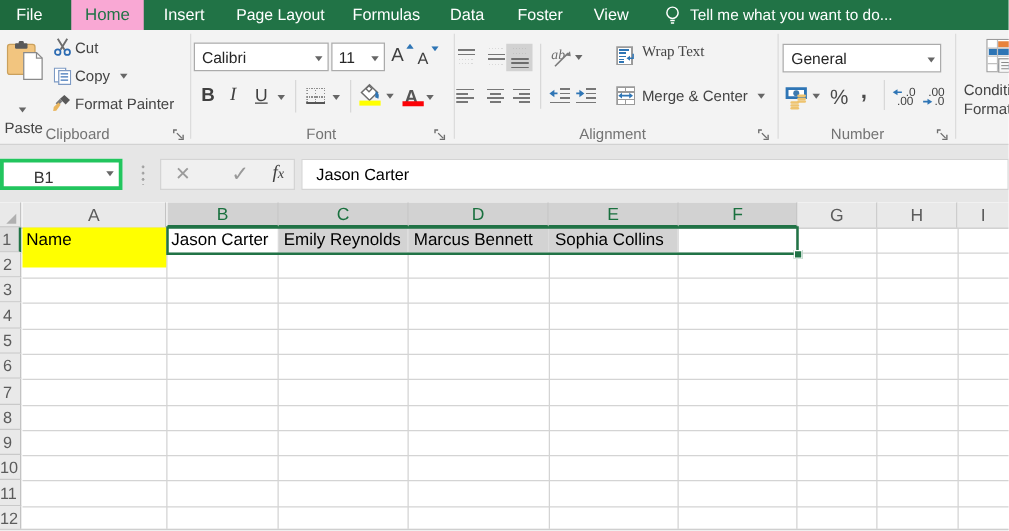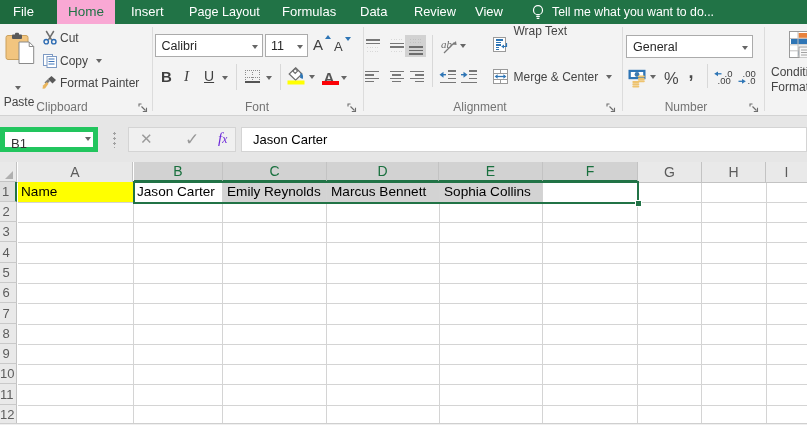--- a/index.html
+++ b/index.html
@@ -18,21 +18,21 @@
 #ribbon { left:0; top:24px; width:807px; height:92px; background:#f3f3f3; border-bottom:1px solid #d2d2d2; }
 .gsep { top:3px; width:1px; height:84px; background:#dcdcdc; }
 .glabel { top:76px; height:14px; font-size:12px; color:#737373; text-align:center; line-height:14px; }
 .rtext { font-size:12px; color:#444; white-space:nowrap; }
 .combo { background:#fff; border:1px solid #ababab; }
 .caret { width:0; height:0; border-left:3.5px solid transparent; border-right:3.5px solid transparent; border-top:4px solid #666; }
 .launcher { width:10px; height:10px; }
 
 
 #fbar { left:0; top:116px; width:807px; height:46px; background:#e6e6e6; }
-#namebox { left:0; top:11px; width:98px; height:25px; background:#fff; border:5px solid #22c55e; font-size:13px; color:#333; line-height:23px; padding-left:6px; }
+#namebox { left:0; top:11px; width:98px; height:25px; background:#fff; border:3px solid #22c55e; font-size:13px; color:#333; line-height:23px; padding-left:24px; }
 #fxstrip { left:128px; top:11px; width:108px; height:25px; background:#f0f0f0; border:1px solid #d4d4d4; }
 #finput { left:241px; top:11px; width:566px; height:25px; background:#fff; border:1px solid #d4d4d4; font-size:13px; color:#000; line-height:23px; padding-left:11px; }
 
 
 #grid { left:0; top:162px; width:807px; height:263px; background:#fff; }
 .colhdr { top:0; height:20px; background:#e9e9e9; color:#5c5c5c; font-size:14px; text-align:center; line-height:20px; border-right:1px solid #c3c3c3; }
 .colhdr.sel { background:#d2d2d2; color:#19703e; border-bottom:2px solid #217346; line-height:18px; }
 .rowhdr { left:0; width:17px; background:#e9e9e9; color:#5c5c5c; font-size:13px; text-align:center; padding-right:4px; border-right:1px solid #c3c3c3; border-bottom:1px solid #c9c9c9; }
 .rowhdr.sel { background:#dedede; border-right:2px solid #217346; }
 .gl-v { width:1px; background:#d4d4d4; }
@@ -42,21 +42,21 @@
 </head>
 <body>
 
 <div id="tabbar" class="abs">
   <div id="filetab" class="abs">File</div>
   <div id="hometab" class="abs">Home</div>
   <div class="abs tab" style="left:131px;">Insert</div>
   <div class="abs tab" style="left:189px; font-size:12.6px;">Page Layout</div>
   <div class="abs tab" style="left:282px;">Formulas</div>
   <div class="abs tab" style="left:360px;">Data</div>
-  <div class="abs tab" style="left:414px; font-size:12.8px;">Review</div>
+  <div class="abs tab" style="left:414px; font-size:12.8px;">Foster</div>
   <div class="abs tab" style="left:475px;">View</div>
   <svg class="abs" style="left:531px; top:4px;" width="14" height="17" viewBox="0 0 14 17">
     <circle cx="7" cy="6.2" r="4.5" fill="none" stroke="#fff" stroke-width="1.2"></circle>
     <path d="M5.2 12.4 h3.6 M5.7 14.4 h2.6" stroke="#fff" stroke-width="1.2" fill="none"></path>
   </svg>
   <div id="tellme" class="abs" style="left:552px;">Tell me what you want to do...</div>
 </div>
 
 <div id="ribbon" class="abs">
   <div class="abs gsep" style="left:152px;"></div>
@@ -214,33 +214,33 @@
     <path d="M9 1 H17 M9 4.7 H17 M9 8.4 H17 M1 12.1 H17" stroke="#777" stroke-width="1.2" shape-rendering="crispEdges"></path>
     <path d="M1 4.7 H5.8" stroke="#2e75b5" stroke-width="1.4"></path>
     <path d="M7.5 4.7 L3.5 1.7 L3.5 7.7 Z" fill="#2e75b5"></path>
   </svg>
   <svg class="abs" style="left:492.5px; top:13px;" width="15" height="15" viewBox="0 0 15 15">
     <rect x="0.5" y="0.5" width="12" height="14" fill="#fff" stroke="#9a9a9a" stroke-width="1" shape-rendering="crispEdges"></rect>
     <path d="M2.5 3 H10 M2.5 5.5 H8 M2.5 8 H8 M2.5 10.5 H6 M2.5 12.5 H6" stroke="#2e75b5" stroke-width="1.1" shape-rendering="crispEdges"></path>
     <path d="M13.5 6 V9.5 H10.5" stroke="#2e75b5" stroke-width="1.2" fill="none"></path>
     <path d="M11 7.5 L8.2 9.5 L11 11.5 Z" fill="#2e75b5"></path>
   </svg>
-  <div class="abs rtext" style="left:513.5px; top:0;">Wrap Text</div>
+  <div class="abs rtext" style="left:513.5px; top:10px;font-family:Liberation Serif, serif;">Wrap Text</div>
   <svg class="abs" style="left:492.5px; top:45px;" width="15" height="15" viewBox="0 0 15 15">
     <rect x="0.5" y="0.5" width="14" height="14" fill="#fff" stroke="#9a9a9a" stroke-width="1" shape-rendering="crispEdges"></rect>
     <path d="M0.5 4.5 H14.5 M0.5 10.5 H14.5 M7.5 0.5 V4.5 M7.5 10.5 V14.5" stroke="#9a9a9a" stroke-width="1" shape-rendering="crispEdges"></path>
     <path d="M4 7.5 H11" stroke="#2e75b5" stroke-width="1.3"></path>
     <path d="M4.6 5.2 L1.6 7.5 L4.6 9.8 Z M10.4 5.2 L13.4 7.5 L10.4 9.8 Z" fill="#2e75b5"></path>
   </svg>
   <div class="abs rtext" style="left:513.5px; top:45.5px;">Merge &amp; Center</div>
   <div class="abs caret" style="left:606px; top:51px;"></div>
   <svg class="abs launcher" style="left:606px; top:79px;" viewBox="0 0 10 10">
     <path d="M1 3.5 V1 H3.5 M3.5 3.5 L7.5 7.5 M8.5 4.8 V8.5 H4.8" stroke="#6e6e6e" stroke-width="1.1" fill="none"></path>
   </svg>
-  <div class="abs glabel" style="left:438px; width:84px;">Alignment</div>
+  <div class="abs glabel" style="left:448px; width:84px;">Alignment</div>
 
   <div class="abs combo" style="left:626px; top:11px; width:127px; height:23px;">
     <div class="abs rtext" style="left:6px; top:4px; font-size:12.5px; color:#262626;">General</div>
     <div class="abs caret" style="left:115px; top:9.5px;"></div>
   </div>
   <svg class="abs" style="left:628px; top:45px;" width="19" height="19" viewBox="0 0 19 19">
     <rect x="0.5" y="0.8" width="17" height="9.4" fill="#2e75b5"></rect>
     <rect x="2.8" y="3" width="12.4" height="5" fill="#fff"></rect>
     <circle cx="9" cy="5.5" r="2.4" fill="#3d7ab0"></circle>
     <g fill="#eec36f">
@@ -290,21 +290,21 @@
   <div class="abs rtext" style="left:771px; top:41px; width:80px; line-height:14.5px;">Conditional<br>Formatting</div>
 </div>
 
 <div id="fbar" class="abs">
   <div id="namebox" class="abs">B1</div>
   <div class="abs caret" style="left:85px; top:21px;"></div>
   <div class="abs" style="left:113px; top:15px; width:3px; height:17px; background:radial-gradient(circle, #a0a0a0 1px, transparent 1.3px); background-size:3px 5px;"></div>
   <div id="fxstrip" class="abs"></div>
   <div class="abs" style="left:140px; top:13.5px; font-size:15px; color:#9b9b9b;">✕</div>
   <div class="abs" style="left:185px; top:13px; font-size:17px; color:#999;">✓</div>
-  <div class="abs" style="left:218px; top:14px; font-size:15px; color:#6d28d9; font-family:'Liberation Serif',serif; font-style:italic;">f<span style="font-size:11.5px;">x</span></div>
+  <div class="abs" style="left:218px; top:14px; font-size:15px; color:#404040; font-family:'Liberation Serif',serif; font-style:italic;">f<span style="font-size:11.5px;">x</span></div>
   <div id="finput" class="abs">Jason Carter</div>
 </div>
 
 <div id="grid" class="abs">
 
   <div class="abs" style="left:0; top:0; width:17px; height:20px; background:#e9e9e9; border-right:1px solid #c3c3c3; border-bottom:1px solid #c3c3c3;">
     <svg width="10" height="10" style="position:absolute; right:2px; bottom:1px;">
         <path d="M9 1 L9 9 L1 9 Z" fill="#b0b0b0"></path>
       </svg>
   </div>
@@ -347,21 +347,21 @@
 
   <div class="abs gl-v" style="left:133px; top:21px; height:242px;"></div>
   <div class="abs gl-v" style="left:222px; top:21px; height:242px;"></div>
   <div class="abs gl-v" style="left:326px; top:21px; height:242px;"></div>
   <div class="abs gl-v" style="left:439px; top:21px; height:242px;"></div>
   <div class="abs gl-v" style="left:542px; top:21px; height:242px;"></div>
   <div class="abs gl-v" style="left:637px; top:21px; height:242px;"></div>
   <div class="abs gl-v" style="left:701px; top:21px; height:242px;"></div>
   <div class="abs gl-v" style="left:766px; top:21px; height:242px;"></div>
 
-  <div class="abs cell" style="left:18px; top:20px; width:115px; height:20px; background:#ffff00; padding-left:3px;">Name</div>
+  <div class="abs cell" style="left:18px; top:20px; width:115px; height:32px; background:#ffff00; padding-left:3px;">Name</div>
   <div class="abs cell" style="left:135px; top:20px; width:87px; height:20px; background:#fff; padding-left:2px;">Jason Carter</div>
   <div class="abs cell" style="left:223px; top:20px; width:103px; height:20px; background:#d3d3d3; padding-left:4px;">Emily Reynolds</div>
   <div class="abs cell" style="left:327px; top:20px; width:112px; height:20px; background:#d3d3d3; padding-left:4px;">Marcus Bennett</div>
   <div class="abs cell" style="left:440px; top:20px; width:102px; height:20px; background:#d3d3d3; padding-left:4px;">Sophia Collins</div>
 
   <div class="abs" style="left:0; top:261px; width:807px; height:2px; background:#efefef; border-top:1px solid #cfcfcf;"></div>
 
   <div class="abs" style="left:133px; top:18.5px; width:506px; height:23px; border:2px solid #217346;"></div>
   <div class="abs" style="left:635px; top:38px; width:7px; height:7px; background:#217346; border:1px solid #fff;"></div>
 </div>

